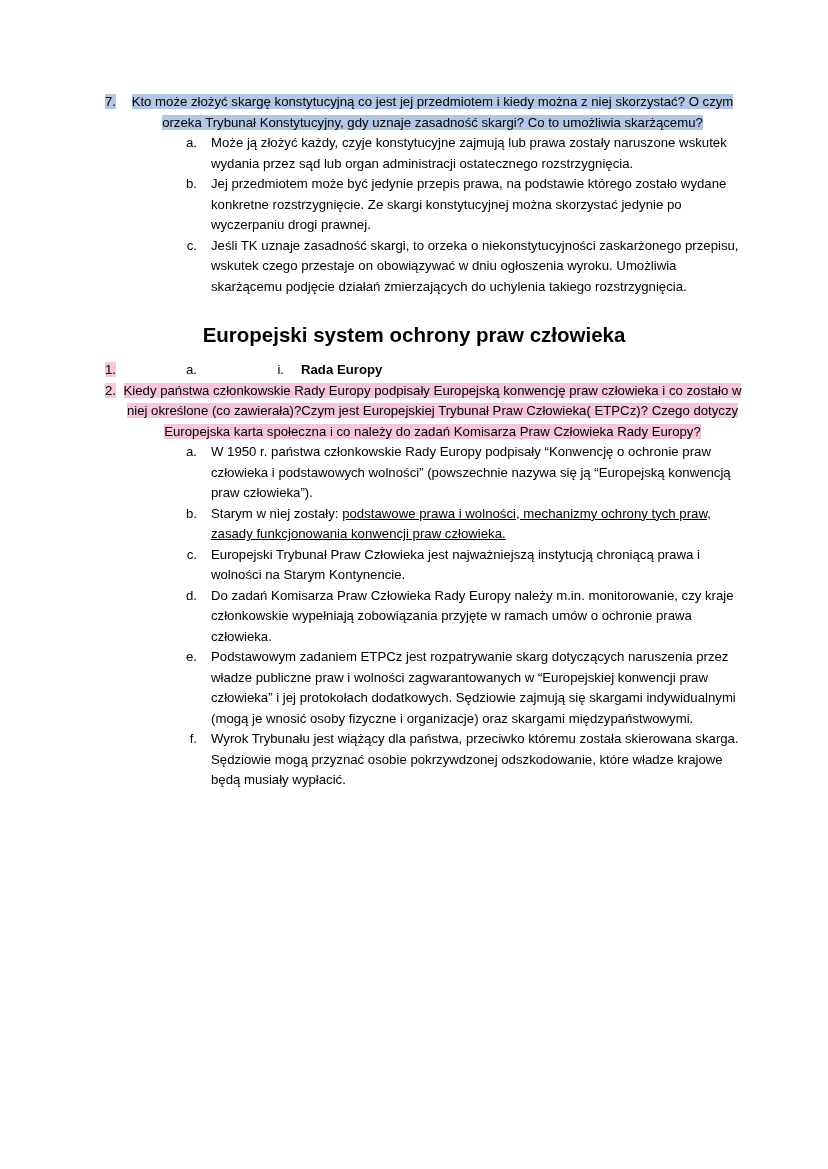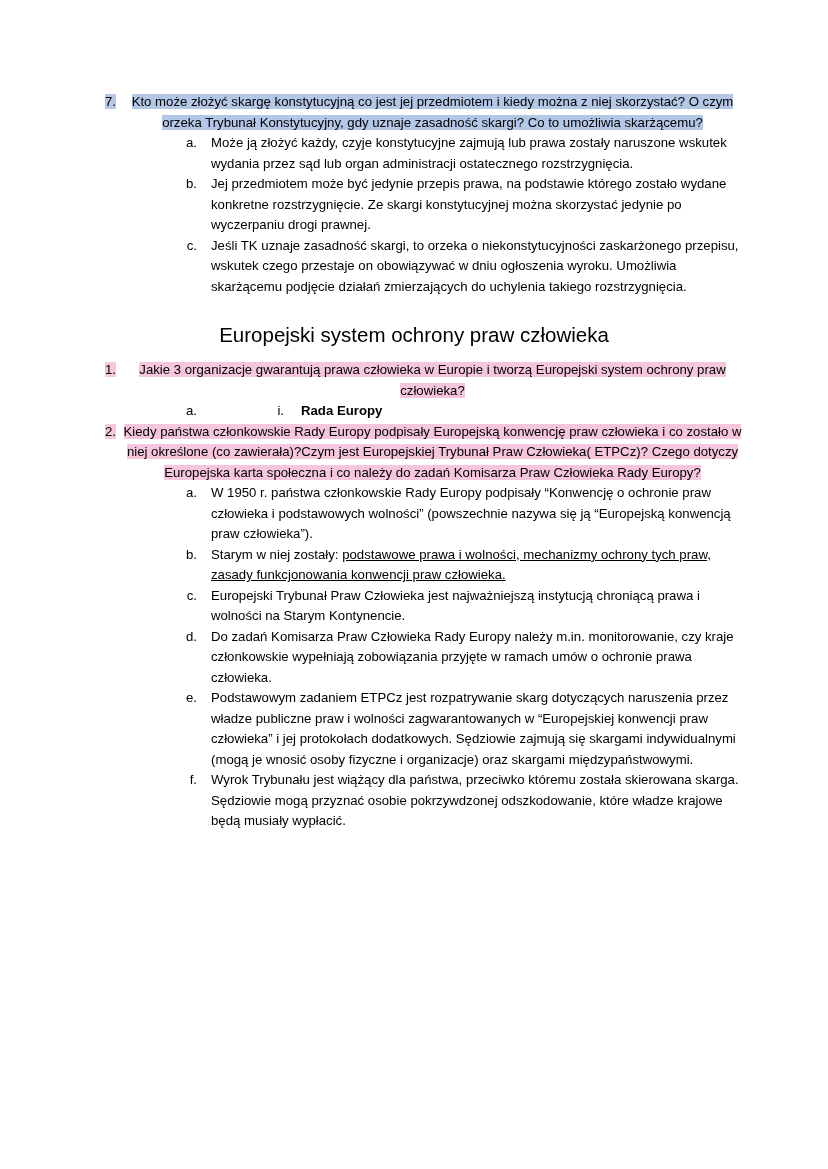--- a/index.html
+++ b/index.html
@@ -109,21 +109,21 @@
   .q-pink .marker span, .q-pink .body span.txt {
     background: #f5c6dc;
     box-decoration-break: clone;
     -webkit-box-decoration-break: clone;
   }
 
   
   .section-title {
     text-align: center;
     font-size: 20.5px;
-    font-weight: normal;
+    font-weight: bold;
     line-height: 26px;
     margin: 25px 0 12px 0;
   }
 </style>
 </head>
 <body>
 
 <div class="page">
 
   <ol class="lvl1">
@@ -149,23 +149,20 @@
       </ol>
     </li>
   </ol>
 
   <h1 class="section-title">Europejski system ochrony praw człowieka</h1>
 
   <ol class="lvl1">
 
     <li class="q-pink">
       <span class="marker"><span>1.</span></span>
-      <div class="body">
-        <span class="txt">Jakie 3 organizacje gwarantują prawa człowieka w Europie i tworzą Europejski system ochrony praw człowieka?</span>
-      </div>
 
       <ol class="lvl2">
         <li>
           <span class="marker">a.</span>
           <ol class="lvl3">
             <li>
               <span class="marker">i.</span>
               <div class="body">Rada Europy</div>
             </li>
           </ol>

